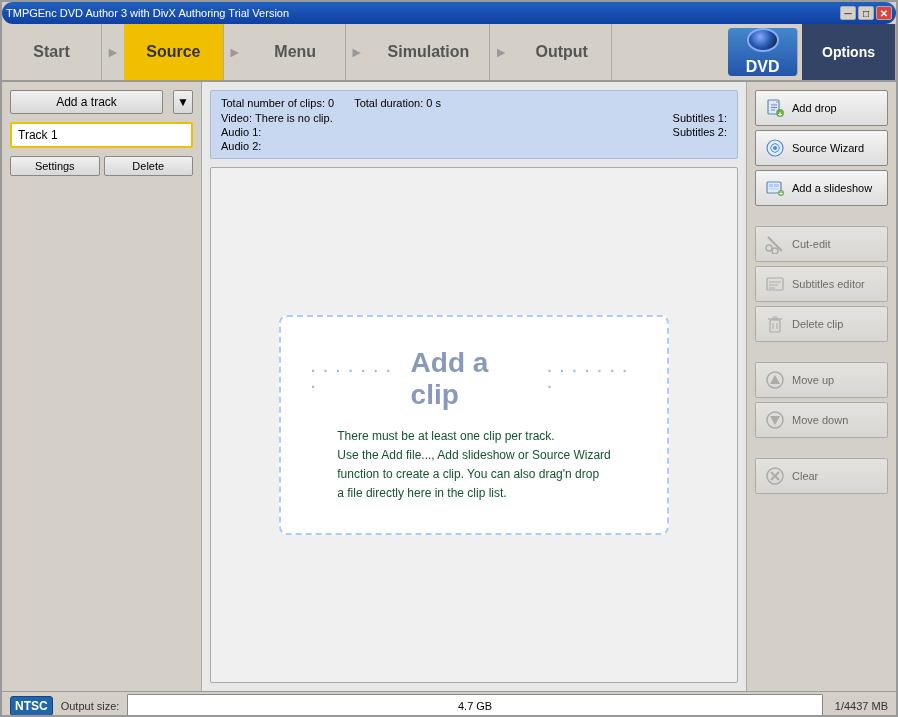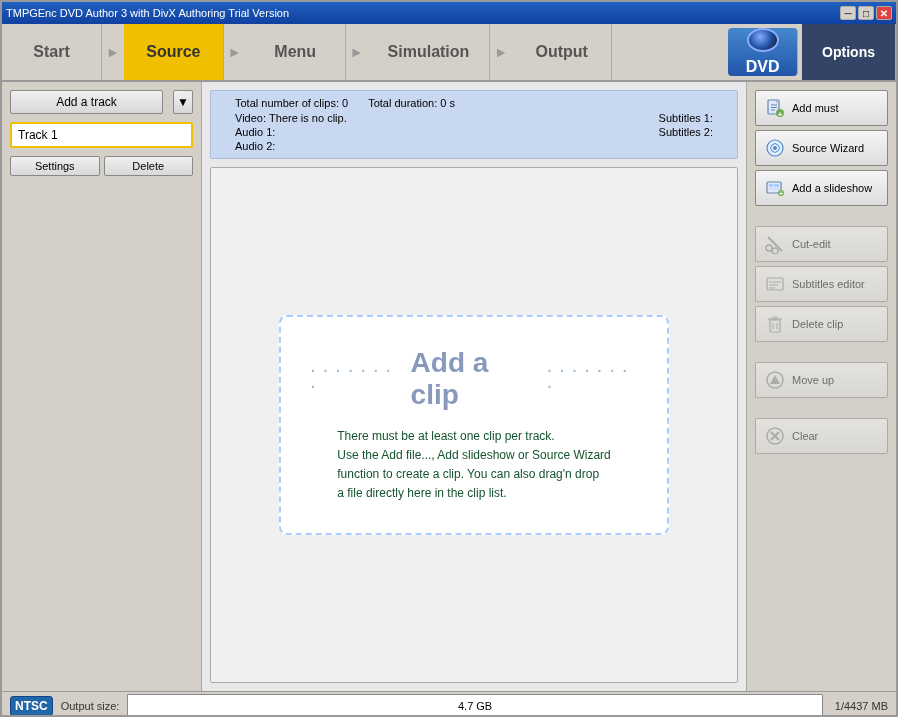--- a/index.html
+++ b/index.html
@@ -16,20 +16,21 @@
     
     #titlebar {
       background: linear-gradient(to bottom, #2060c0, #1040a0);
       color: white;
       height: 22px;
       display: flex;
       align-items: center;
       justify-content: space-between;
       padding: 8px 4px;
       font-size: 11px;
+      border-radius: 11px;
     }
     #titlebar-controls { display: flex; gap: 2px; }
     .title-btn {
       width: 16px; height: 14px;
       border: 1px solid #aaa;
       border-radius: 2px;
       font-size: 10px;
       display: flex; align-items: center; justify-content: center;
       cursor: pointer;
       color: black;
@@ -157,21 +158,21 @@
       display: flex;
       flex-direction: column;
       background: #e8e8e8;
     }
 
     
     #clip-info {
       background: #c8d8f0;
       border: 1px solid #aabbdd;
       margin: 8px 8px 0 8px;
-      padding: 6px 24px;
+      padding: 6px 10px;
       border-radius: 2px;
       font-size: 11px;
     }
     .clip-info-row {
       display: flex;
       justify-content: space-between;
     }
     .clip-info-left { display: flex; gap: 20px; }
 
     
@@ -394,21 +395,21 @@
         <svg width="20" height="20" viewBox="0 0 20 20">
             <rect x="3" y="2" width="11" height="14" rx="1" fill="#e0e8ff" stroke="#6688aa" stroke-width="1.2"></rect>
             <polygon points="11,2 14,5 11,5" fill="#aabbdd"></polygon>
             <line x1="6" y1="7" x2="12" y2="7" stroke="#6688aa" stroke-width="1"></line>
             <line x1="6" y1="9.5" x2="12" y2="9.5" stroke="#6688aa" stroke-width="1"></line>
             <line x1="6" y1="12" x2="10" y2="12" stroke="#6688aa" stroke-width="1"></line>
             <circle cx="15" cy="15" r="4" fill="#66aa44" opacity="0.9"></circle>
             <text x="15" y="18.5" text-anchor="middle" font-size="8" fill="white" font-weight="bold">+</text>
           </svg>
       </div>
-      <span>Add must</span>
+      <span>Add drop</span>
     </button>
     <button class="sidebar-btn">
       <div class="sidebar-btn-icon">
         <svg width="20" height="20" viewBox="0 0 20 20">
             <circle cx="10" cy="10" r="8" fill="#e0f0ff" stroke="#5588cc" stroke-width="1.2"></circle>
             <path d="M7 7 Q10 4 13 7 Q16 10 13 13 Q10 16 7 13 Q4 10 7 7Z" fill="none" stroke="#5588cc" stroke-width="1"></path>
             <circle cx="10" cy="10" r="2" fill="#5588cc"></circle>
           </svg>
       </div>
       <span>Source Wizard</span>
@@ -467,20 +468,29 @@
 
     <button class="sidebar-btn disabled">
       <div class="sidebar-btn-icon">
         <svg width="20" height="20" viewBox="0 0 20 20">
             <circle cx="10" cy="10" r="8" fill="none" stroke="#888" stroke-width="1.5"></circle>
             <polygon points="10,5 15,14 5,14" fill="#888"></polygon>
           </svg>
       </div>
       <span>Move up</span>
     </button>
+    <button class="sidebar-btn disabled">
+      <div class="sidebar-btn-icon">
+        <svg width="20" height="20" viewBox="0 0 20 20">
+            <circle cx="10" cy="10" r="8" fill="none" stroke="#888" stroke-width="1.5"></circle>
+            <polygon points="10,15 15,6 5,6" fill="#888"></polygon>
+          </svg>
+      </div>
+      <span>Move down</span>
+    </button>
 
     <div class="sidebar-spacer"></div>
 
     <button class="sidebar-btn disabled">
       <div class="sidebar-btn-icon">
         <svg width="20" height="20" viewBox="0 0 20 20">
             <circle cx="10" cy="10" r="8" fill="none" stroke="#888" stroke-width="1.5"></circle>
             <line x1="6" y1="6" x2="14" y2="14" stroke="#888" stroke-width="2"></line>
             <line x1="14" y1="6" x2="6" y2="14" stroke="#888" stroke-width="2"></line>
           </svg>

